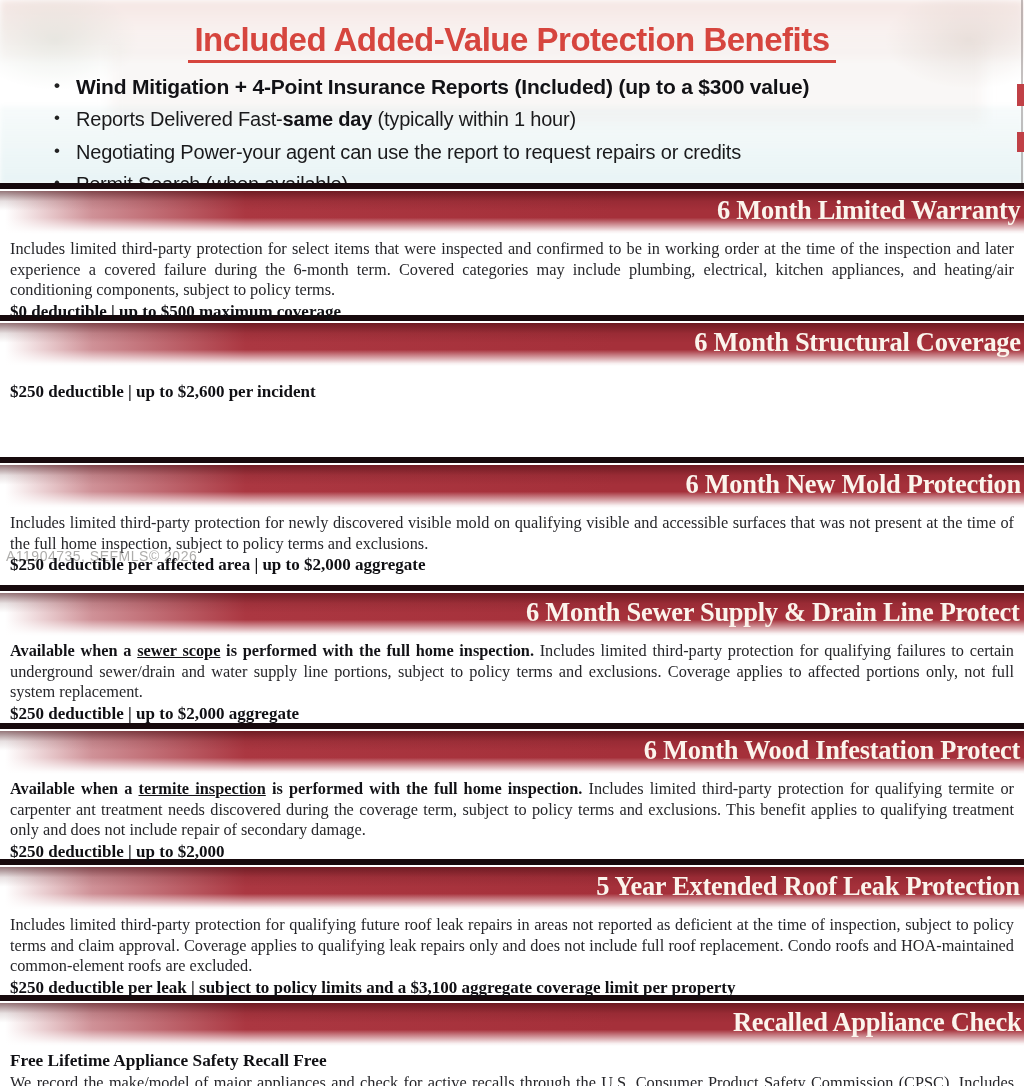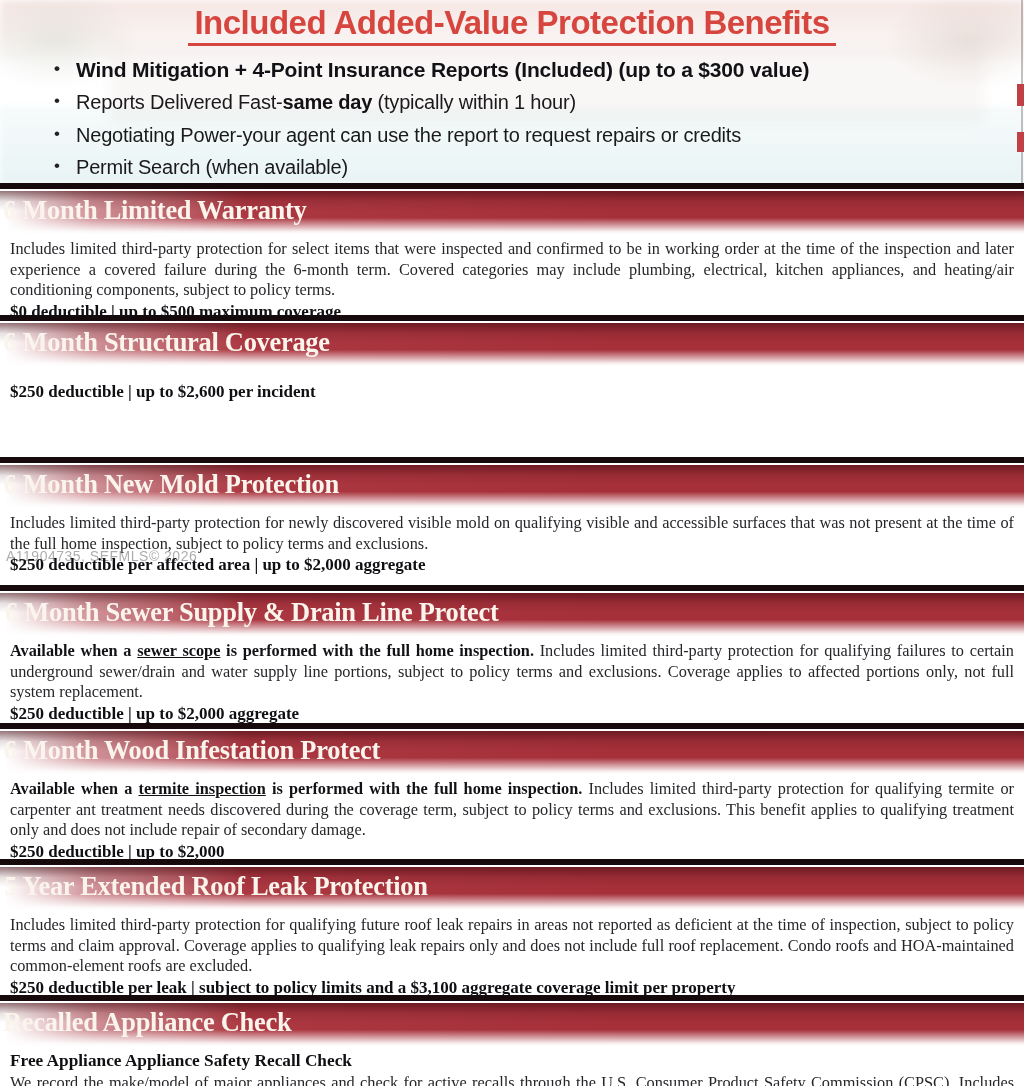--- a/index.html
+++ b/index.html
@@ -21,35 +21,35 @@
   .bg-palm-left  { position:absolute; top:-10px; left:-30px; width:170px; height:100px;
                background:radial-gradient(ellipse, rgba(128,148,118,0.28), transparent 70%); }
   .bg-palm-right { position:absolute; top:-10px; right:-30px; width:170px; height:100px;
                background:radial-gradient(ellipse, rgba(150,120,100,0.30), transparent 70%); }
   .bg-wash  { position:absolute; inset:0; background:rgba(255,255,255,0.45); }
   .right-edge-line { position:absolute; top:0; right:1px; width:2px; height:183px; background:rgba(45,32,32,0.28); }
   .edge-strip { position:absolute; right:0; width:7px; background:#c04046; }
   .edge-strip.a { top:84px;  height:22px; }
   .edge-strip.b { top:132px; height:20px; }
 
-  .title-wrap { position:relative; text-align:center; padding-top:5px; }
+  .title-wrap { position:relative; text-align:center; padding-top:22px; }
   .page-title {
     display:inline-block; font-family:"Liberation Sans", sans-serif; font-weight:bold;
     font-size:33px; letter-spacing:-0.5px; color:#d6453e;
     border-bottom:3px solid #d6453e; padding:0 6px 1px; line-height:1.12;
   }
   .bullets { position:relative; margin:8px 0 0 52px; font-family:"Liberation Sans", sans-serif; color:#1a1a1c; }
   .bullet { position:relative; padding-left:24px; font-size:20px; line-height:32.5px; letter-spacing:-0.2px; }
   .bullet::before { content:"\2022"; position:absolute; left:2px; top:-1px; font-size:17px; color:#222; }
   .bullet:first-child { font-weight:bold; font-size:21px; }
 
   
   .bar { height:6px; background:#170a0d; border-bottom:2px solid #ffffff; }
   .banner {
-    height:43px; display:flex; align-items:center; justify-content:flex-start;
+    height:43px; display:flex; align-items:center; justify-content:flex-end;
     background:
       linear-gradient(180deg, rgba(62,7,13,0.55) 0%, rgba(62,7,13,0.12) 24%, rgba(120,20,28,0) 46%,
                       rgba(255,255,255,0) 62%, rgba(255,255,255,0.92) 94%, #ffffff 100%),
       linear-gradient(90deg, #ffffff 0.5%, #cf9197 9%, #ab3741 24%, #a5303a 60%, #a5303a 100%);
   }
   .banner-title {
     font-family:"Liberation Serif", serif; font-weight:bold; font-size:27px;
     color:#fbf4ec; letter-spacing:-0.3px; margin-top:-4px; transform:scaleX(0.98);
   }
   .body { position:relative; padding:5px 10px 0; font-size:16.3px; line-height:20.6px; color:#26262a; }
@@ -161,19 +161,19 @@
           <p><span class="seg">Includes limited third-party protection for qualifying future roof leak repairs in areas not reported as deficient at the time of inspection, subject to policy terms and claim approval. Coverage applies to qualifying leak repairs only and does not include full roof replacement. Condo roofs and HOA-maintained common-element roofs are excluded.</span></p>
           <div class="deductible">$250 deductible per leak | subject to policy limits and a $3,100 aggregate coverage limit per property</div>
         </div>
       </div>
       <div class="section sec-6">
         <div class="bar"></div>
         <div class="banner">
           <span class="banner-title">Recalled Appliance Check</span>
         </div>
         <div class="body">
-          <div class="lead-heading">Free Appliance Appliance Safety Recall Check</div>
+          <div class="lead-heading">Free Lifetime Appliance Safety Recall Free</div>
           <p><span class="seg">We record the make/model of major appliances and check for active recalls through the U.S. Consumer Product Safety Commission (CPSC). Includes ongoing monthly RecallChek® monitoring for life at no additional cost.</span></p>
         </div>
       </div>
     </div>
 
 </div>
 
 </body></html>

